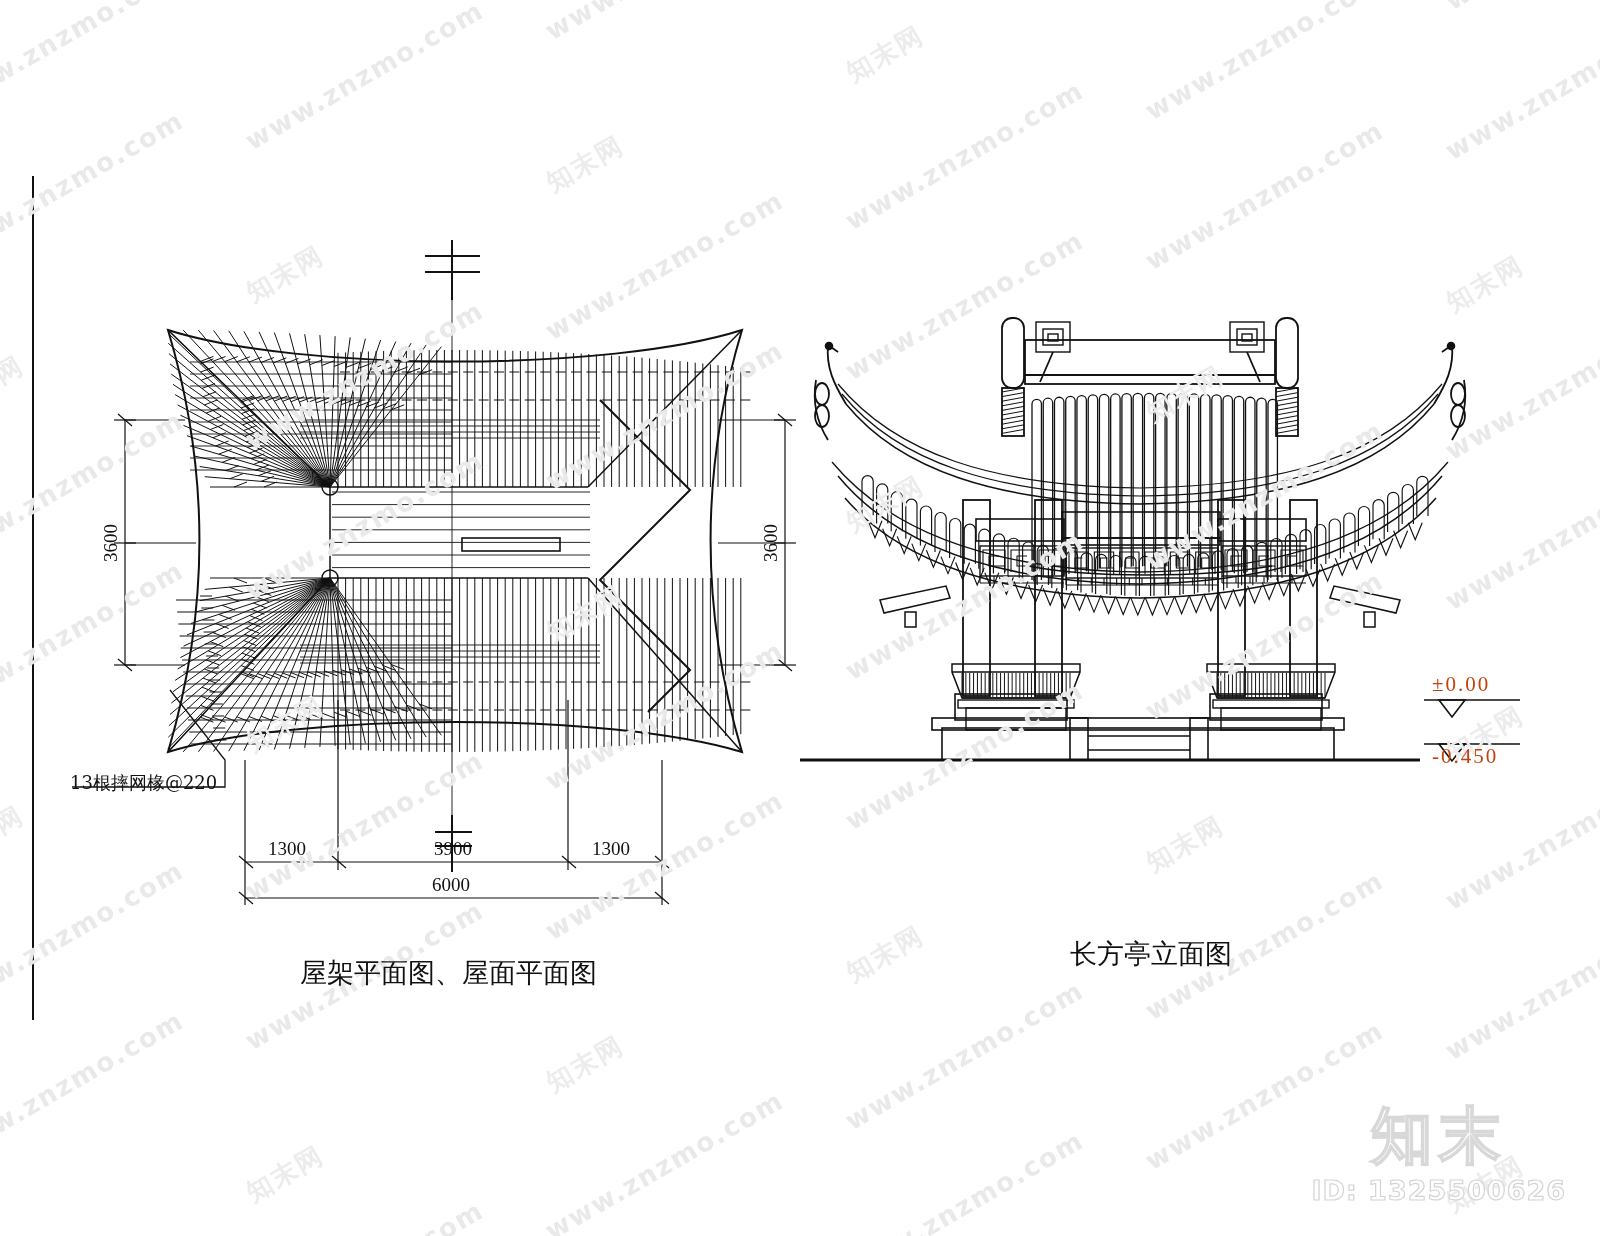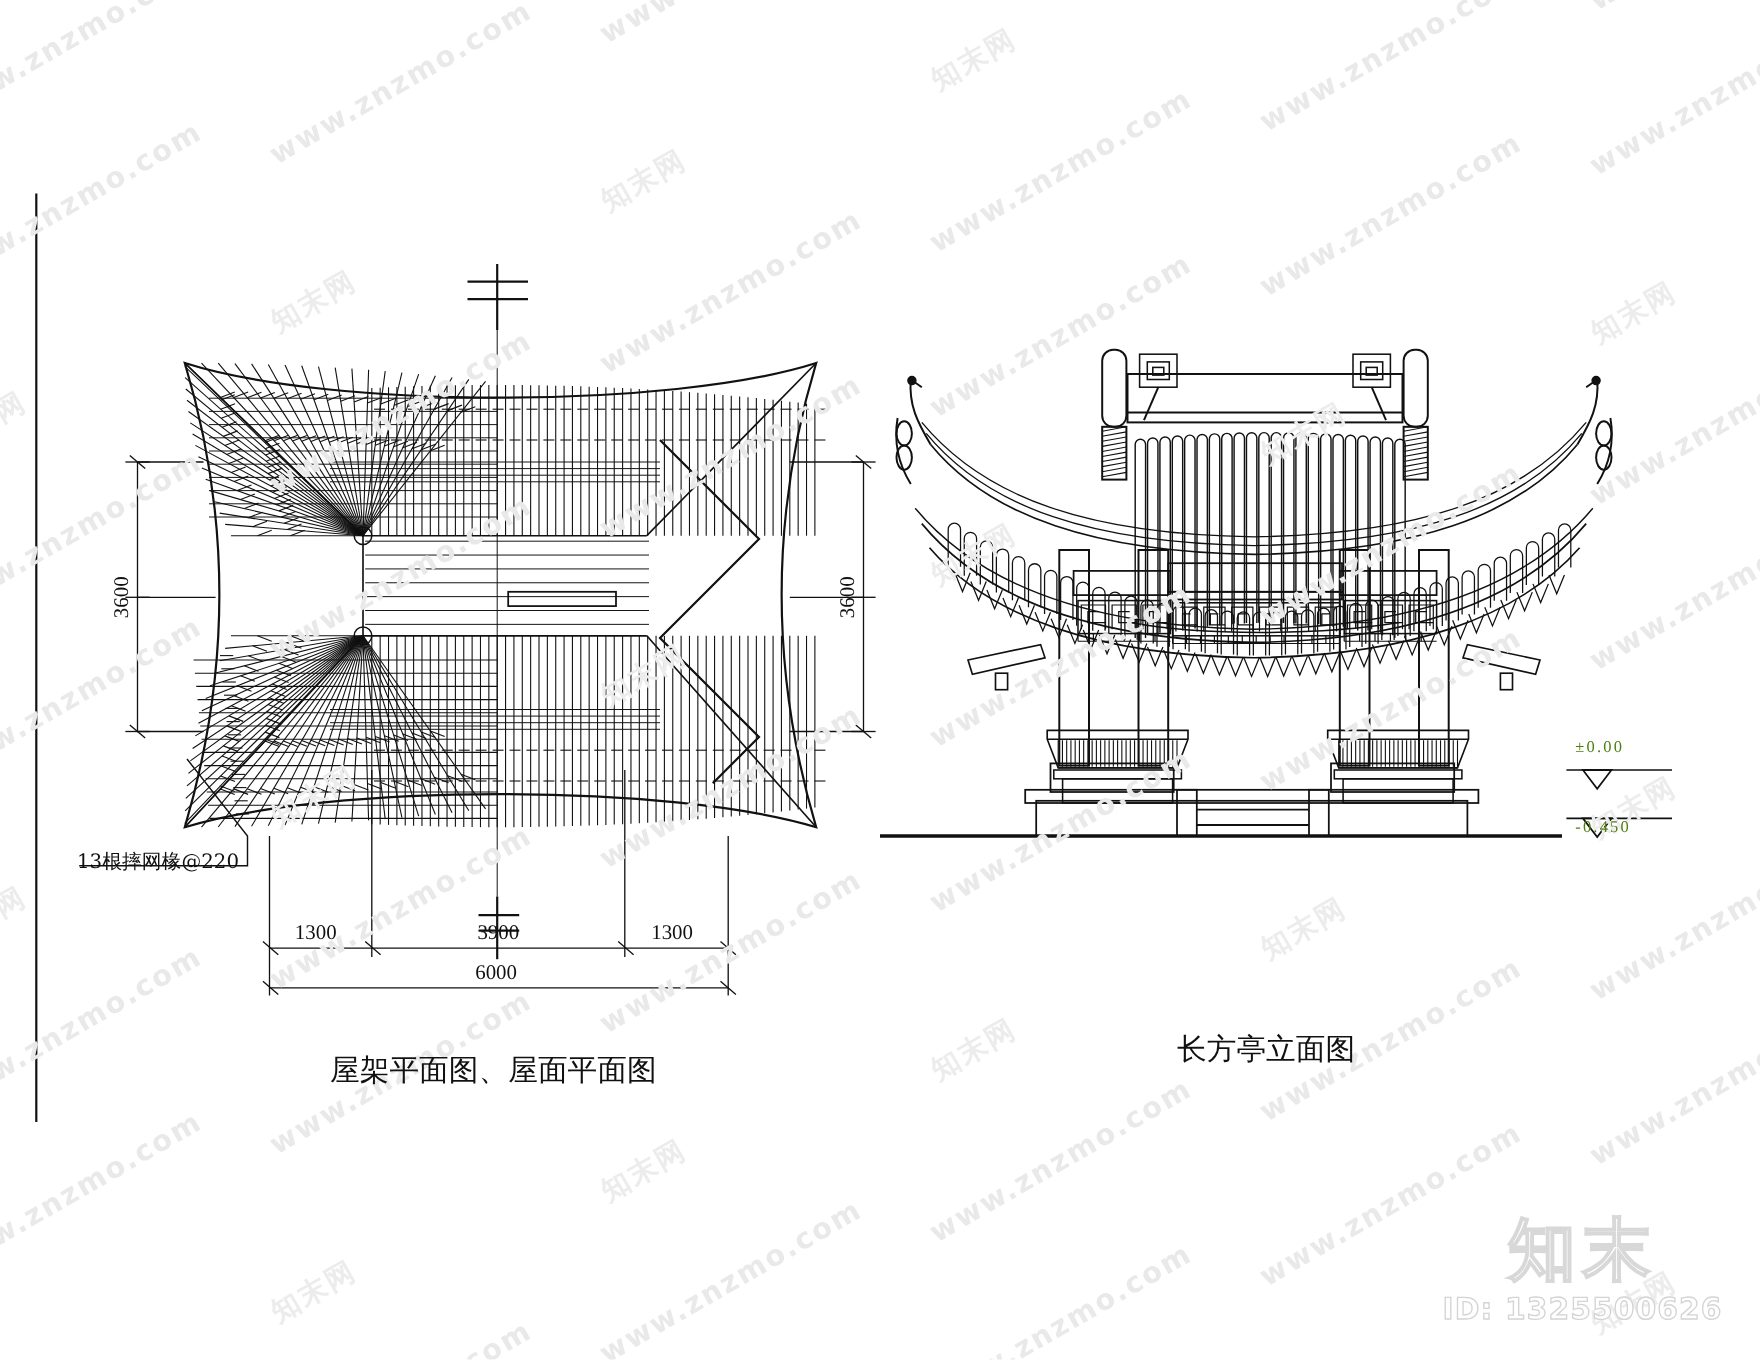--- a/index.html
+++ b/index.html
@@ -14,21 +14,21 @@
   svg{display:block;}
   .brand{position:absolute;right:34px;bottom:30px;text-align:center;pointer-events:none;}
   .brand-mark{font-size:62px;line-height:1;letter-spacing:6px;color:#fff;
       -webkit-text-stroke:1.6px #d8d8d8;font-family:"DejaVu Sans",sans-serif;font-weight:700;}
   .brand-id{margin-top:8px;font-size:27px;color:#fff;-webkit-text-stroke:1.2px #d4d4d4;
       font-family:"DejaVu Sans",sans-serif;font-weight:700;letter-spacing:1px;}
   .cap{position:absolute;font-size:27px;color:#111;font-family:"DejaVu Serif",serif;white-space:nowrap;}
   .dimtxt{position:absolute;font-size:19px;color:#111;font-family:"Liberation Serif",serif;white-space:nowrap;}
   .vdim{transform-origin:center center;transform:rotate(-90deg);}
   .note{position:absolute;font-size:18px;color:#111;font-family:"DejaVu Serif",serif;white-space:nowrap;}
-  .lvl{position:absolute;font-size:15px;color:#4d7c0f;font-family:"Liberation Serif",serif;
+  .lvl{position:absolute;font-size:21px;color:#c2410c;font-family:"Liberation Serif",serif;
        white-space:nowrap;letter-spacing:2px;}
 </style>
 </head>
 <body>
 
 <div id="stage">
 
   <div id="wm">
       <div class="wm-row" style="left: 1440px; top: -10px;">www.znzmo.com</div>
       <div class="wm-row" style="left: 240px; top: -20px;">www.znzmo.com</div>

